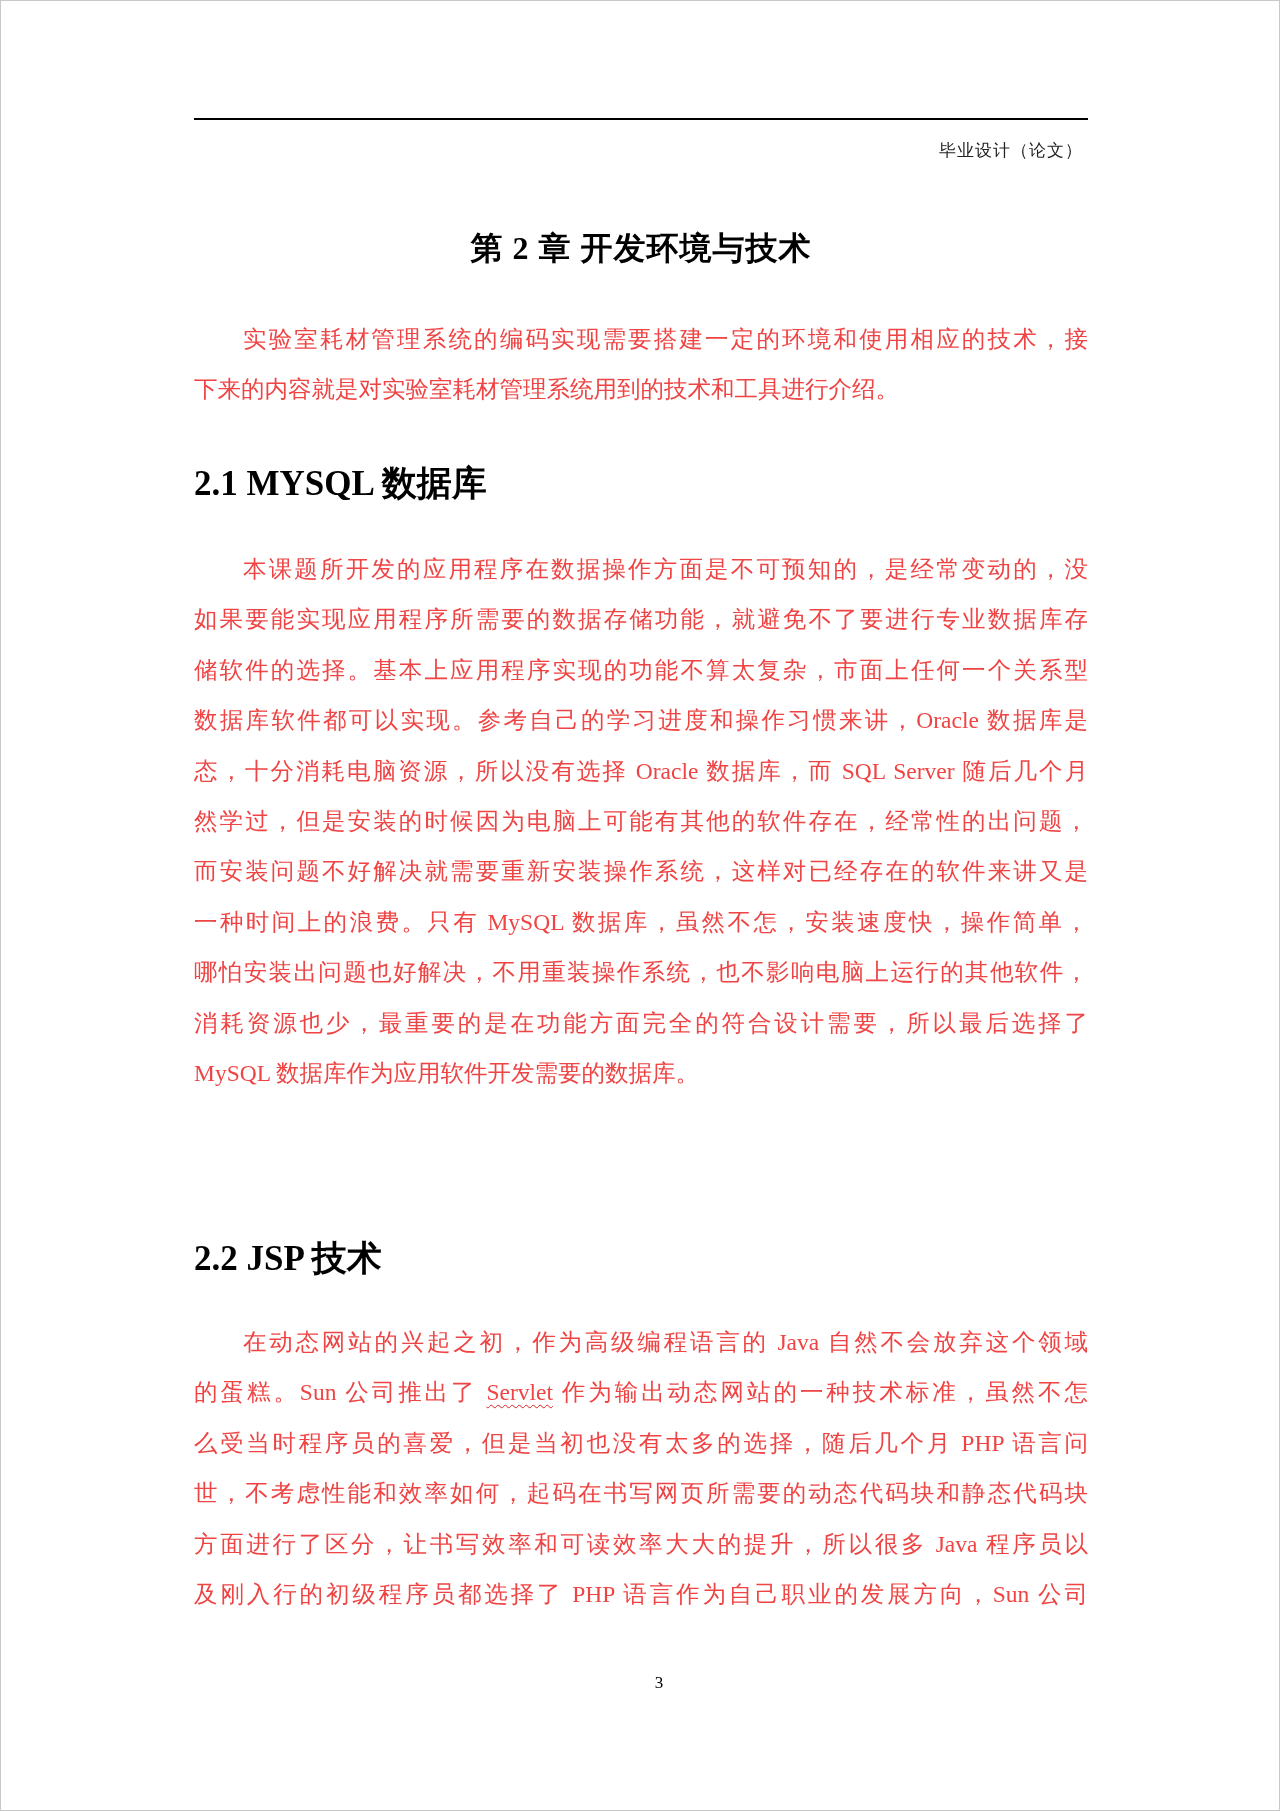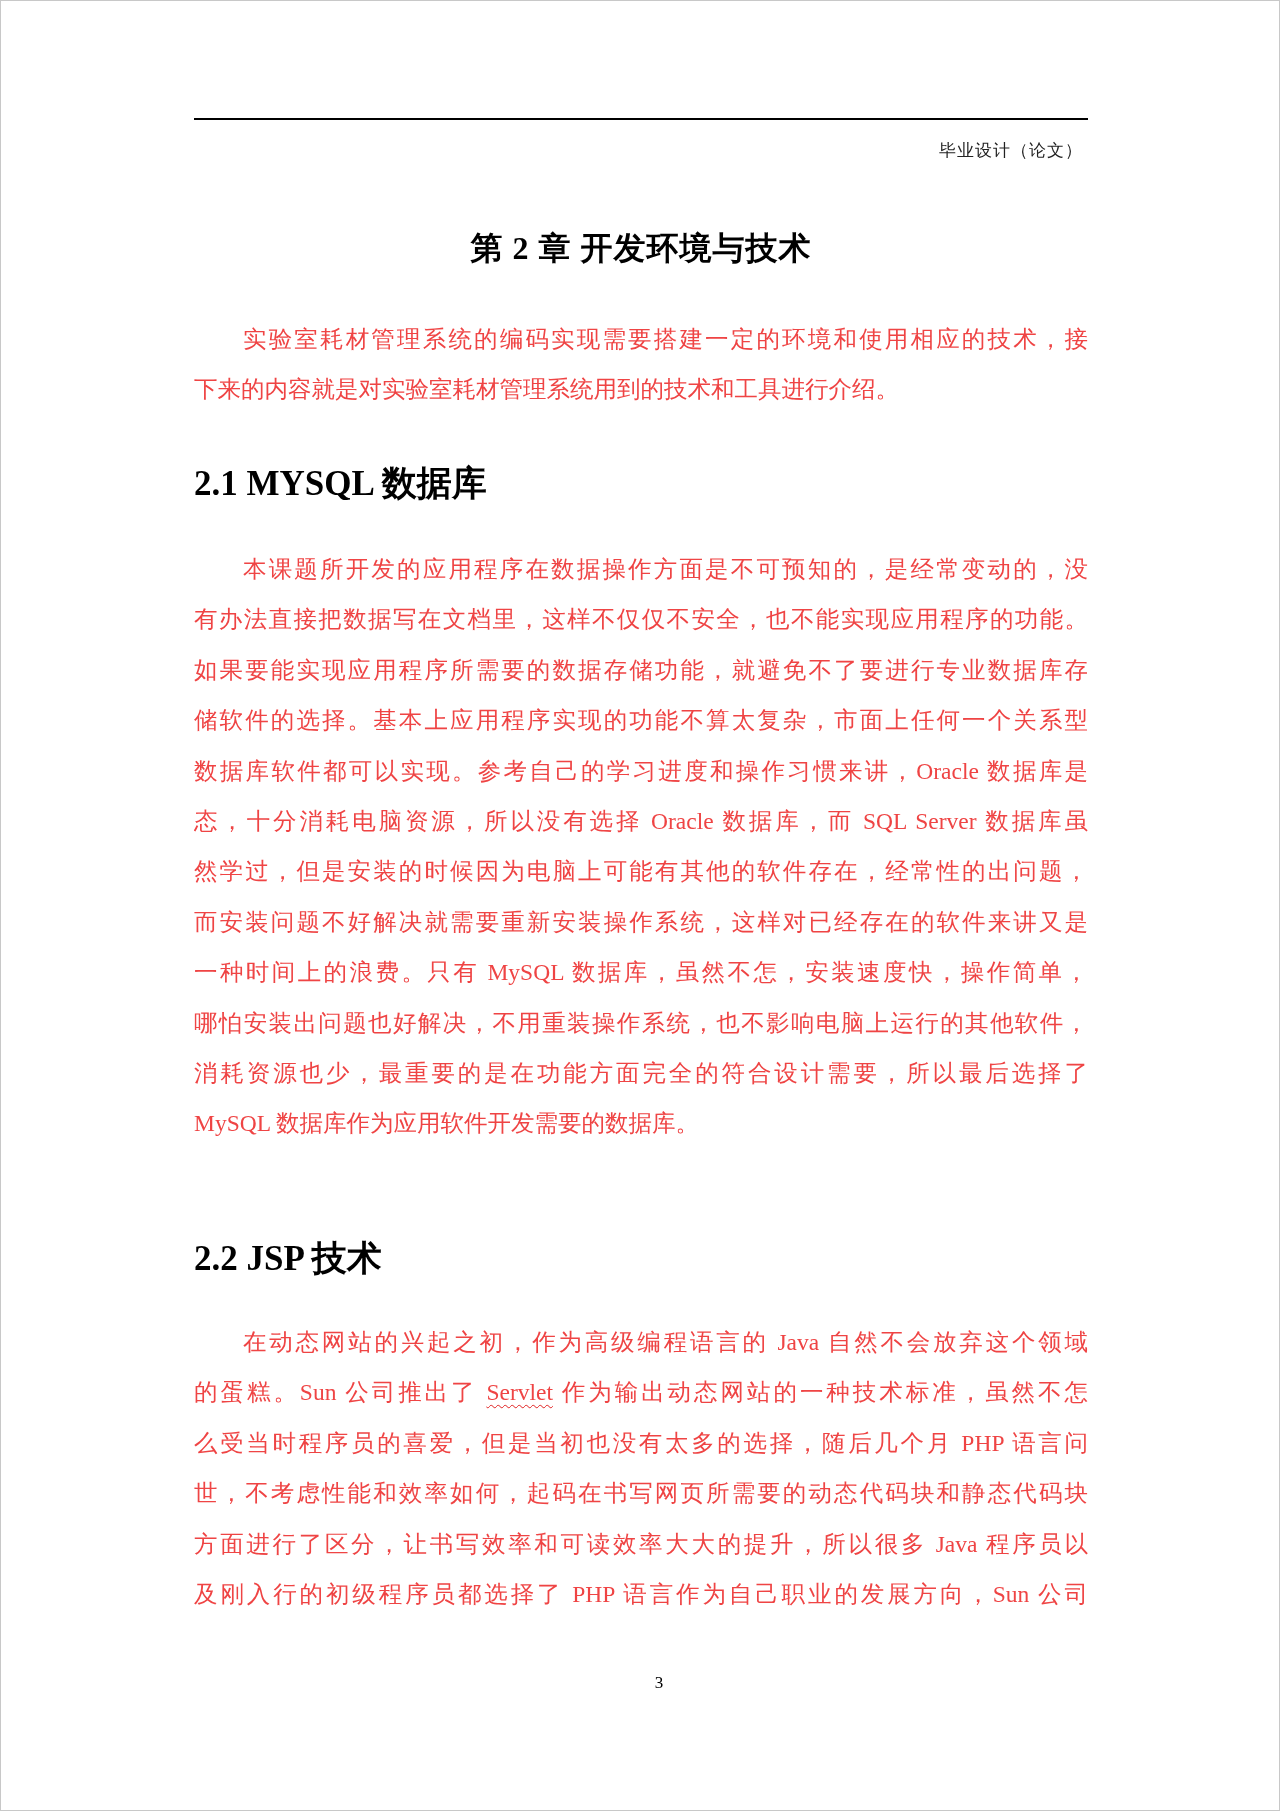--- a/index.html
+++ b/index.html
@@ -54,25 +54,24 @@
 
   <div class="para" style="top:313px;">
     <span class="line first">实验室耗材管理系统的编码实现需要搭建一定的环境和使用相应的技术，接</span>
     <span class="line last">下来的内容就是对实验室耗材管理系统用到的技术和工具进行介绍。</span>
   </div>
 
   <div class="section-heading" style="top:459px;">2.1 MYSQL 数据库</div>
 
   <div class="para" style="top:543px;">
     <span class="line first">本课题所开发的应用程序在数据操作方面是不可预知的，是经常变动的，没</span>
-    <span class="line">有办法直接把数据写在文档里，这样不仅仅不安全，也不能实现应用程序的功能。</span>
     <span class="line">如果要能实现应用程序所需要的数据存储功能，就避免不了要进行专业数据库存</span>
     <span class="line">储软件的选择。基本上应用程序实现的功能不算太复杂，市面上任何一个关系型</span>
     <span class="line">数据库软件都可以实现。参考自己的学习进度和操作习惯来讲，Oracle 数据库是</span>
-    <span class="line">态，十分消耗电脑资源，所以没有选择 Oracle 数据库，而 SQL Server 数据库虽</span>
+    <span class="line">态，十分消耗电脑资源，所以没有选择 Oracle 数据库，而 SQL Server 随后几个月</span>
     <span class="line">然学过，但是安装的时候因为电脑上可能有其他的软件存在，经常性的出问题，</span>
     <span class="line">而安装问题不好解决就需要重新安装操作系统，这样对已经存在的软件来讲又是</span>
     <span class="line">一种时间上的浪费。只有 MySQL 数据库，虽然不怎，安装速度快，操作简单，</span>
     <span class="line">哪怕安装出问题也好解决，不用重装操作系统，也不影响电脑上运行的其他软件，</span>
     <span class="line">消耗资源也少，最重要的是在功能方面完全的符合设计需要，所以最后选择了</span>
     <span class="line last">MySQL 数据库作为应用软件开发需要的数据库。</span>
   </div>
 
   <div class="section-heading" style="top:1234px;text-align:right;">2.2 JSP 技术</div>
 

